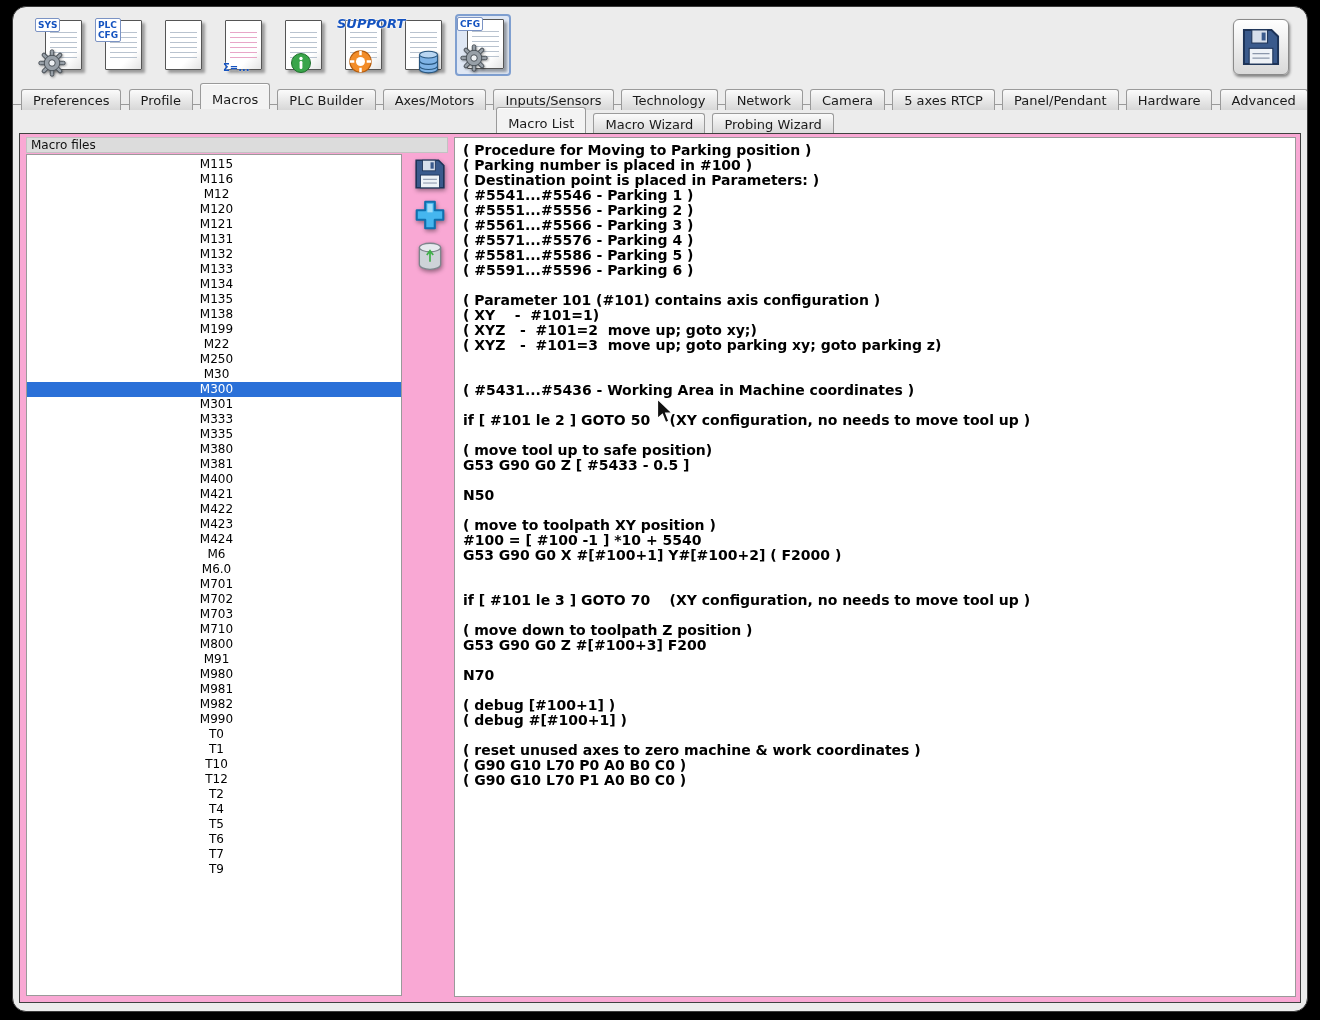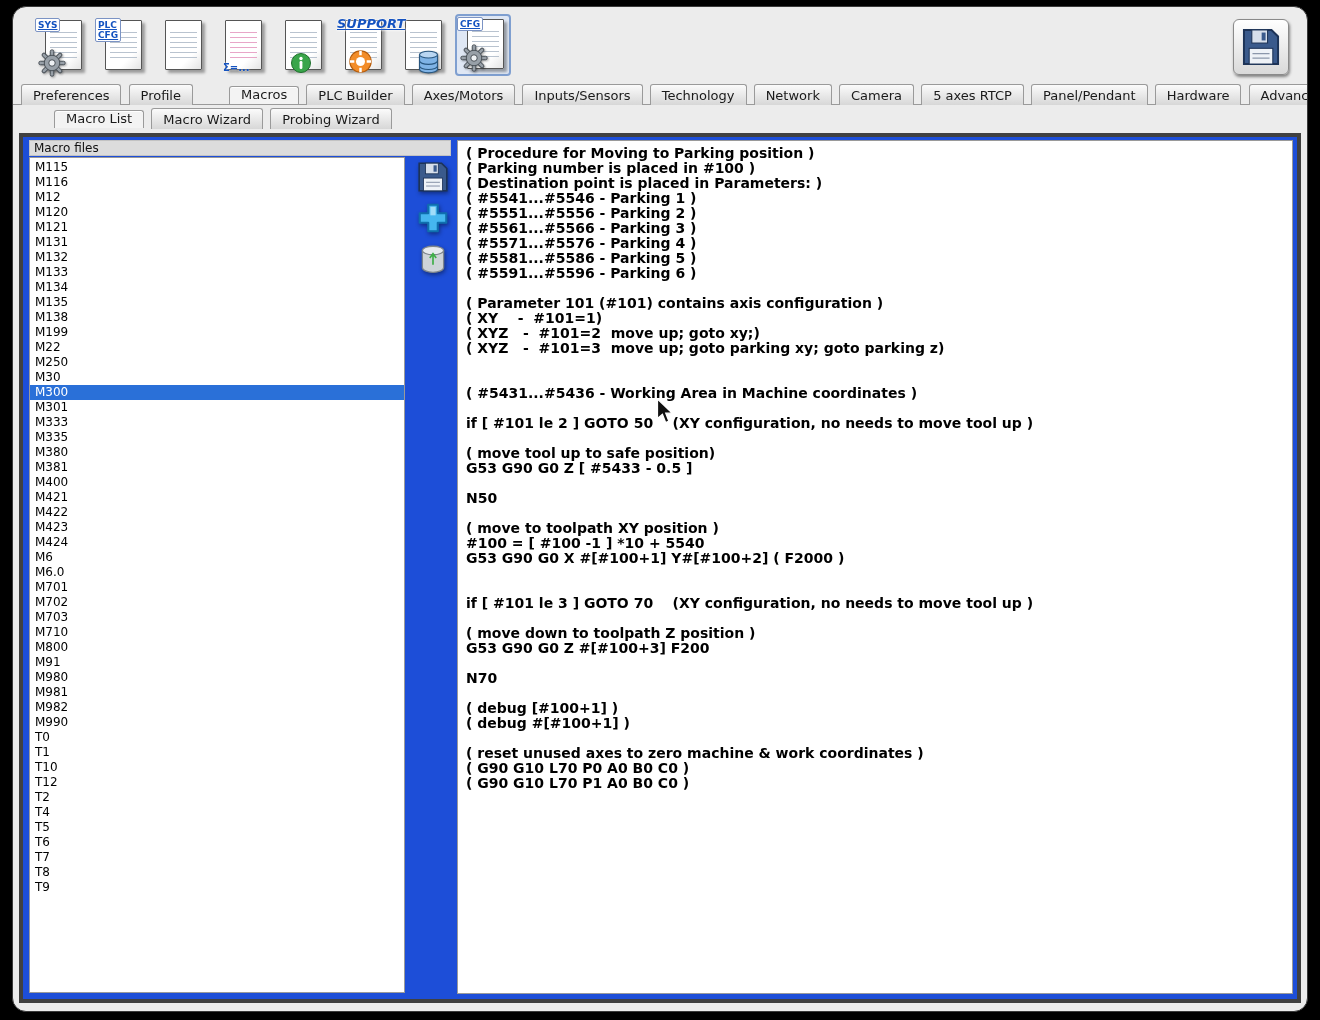--- a/index.html
+++ b/index.html
@@ -28,21 +28,21 @@
   }
   .tb-lines {
     position:absolute; left:4px; right:4px; top:7px; height:32px;
     background:repeating-linear-gradient(#0000 0 4px, #b9c3cf 4px 5px);
   }
   .tb-lines.pink { background:repeating-linear-gradient(#0000 0 4px, #e8a6c8 4px 5px); }
   .tb-badge {
     position:absolute; left:0px; top:1px; z-index:3;
     background:#fff; border:1px solid #7b93c4; color:#1553c0;
     font-weight:bold; font-size:9px; line-height:10px; padding:1px 2px;
-    border-radius:2px; white-space:pre;text-decoration:underline;
+    border-radius:2px; white-space:pre;
   }
   .tb-badge.naked {
     background:transparent; border:none; font-style:italic; font-size:13px;
     text-shadow:0 0 2px #fff, 0 0 2px #fff;
   }
   .tb-sigma {
     position:absolute; left:8px; bottom:6px; z-index:3;
     color:#1553c0; font-weight:bold; font-size:10px; white-space:pre;
     text-shadow:0 0 2px #fff;
   }
@@ -59,47 +59,46 @@
   }
   .save-big svg { width:42px; height:42px; }
   
   .tabbar {
     position:absolute; left:0; top:76px; width:100%; height:22px;
     padding-left:8px; box-sizing:border-box; border-bottom:1px solid #9a9a9a;
     white-space:nowrap;
   }
   .subtabbar {
     position:absolute; left:0; top:100px; width:100%; height:24px;
-    padding-left:12px; box-sizing:border-box; white-space:nowrap;
+    padding-left:12px; box-sizing:border-box; white-space:nowrap;text-align:center;
   }
   .tab {
     display:inline-block; font-size:13px; color:#1a1a1a;
     padding:3px 11px 2px; background:linear-gradient(#fbfbfb,#d7d7d7);
     border:1px solid #9a9a9a; border-bottom:none;
     border-radius:3px 3px 0 0; margin-right:2px; position:relative; top:1px;
   }
   .tab.active {
-    background:#f3f3f3; padding-top:0; top:0;
+    background:#f3f3f3; padding-top:8px; top:0;
     box-shadow:inset 0 1px 0 #fff;
-    margin-left:29px;
   }
   
   .content {
     position:absolute; left:6px; right:6px; top:126px; bottom:8px;
-    border:4px solid #404040; background:#1d4ed8;
+    border:1px solid #404040; background:#f9a8d4;
   }
   .macro-header {
     position:absolute; left:6px; top:3px; width:422px; height:16px;
     background:#dcdcdc; border:1px solid #c2c2c2; box-sizing:border-box;
     font-size:12px; line-height:14px; padding:0 4px; color:#111;
   }
   .list-box {
     position:absolute; left:6px; top:20px; width:376px; bottom:6px;
     background:#fff; border:1px solid #9a9a9a; overflow:hidden;
-    padding-top:2px; box-sizing:border-box;
+    padding-top:2px; box-sizing:border-box;text-align:center;
   }
   .list-item {
     font-size:12px; line-height:15px; height:15px; padding-left:5px;
     color:#000; white-space:nowrap;
   }
   .list-item.selected { background:#2a70d8; color:#fff; }
   .btn-col { position:absolute; left:390px; top:22px; width:44px; }
   .mini-btn {
     width:36px; height:36px; margin:0 0 5px 2px;
     display:flex; align-items:center; justify-content:center;
@@ -317,21 +316,20 @@
         <div class="list-item">M990</div>
         <div class="list-item">T0</div>
         <div class="list-item">T1</div>
         <div class="list-item">T10</div>
         <div class="list-item">T12</div>
         <div class="list-item">T2</div>
         <div class="list-item">T4</div>
         <div class="list-item">T5</div>
         <div class="list-item">T6</div>
         <div class="list-item">T7</div>
-        <div class="list-item">T8</div>
         <div class="list-item">T9</div>
       </div>
 
     <div class="btn-col">
       <div class="mini-btn">
         <svg>
             <use href="#floppy"></use>
           </svg>
       </div>
       <div class="mini-btn">

